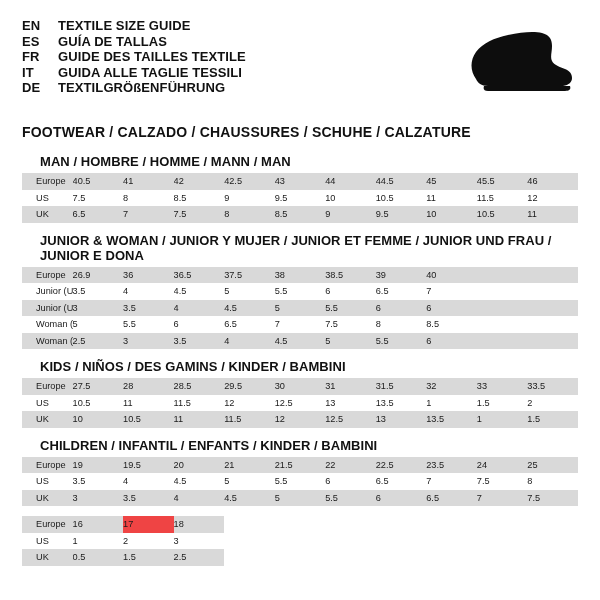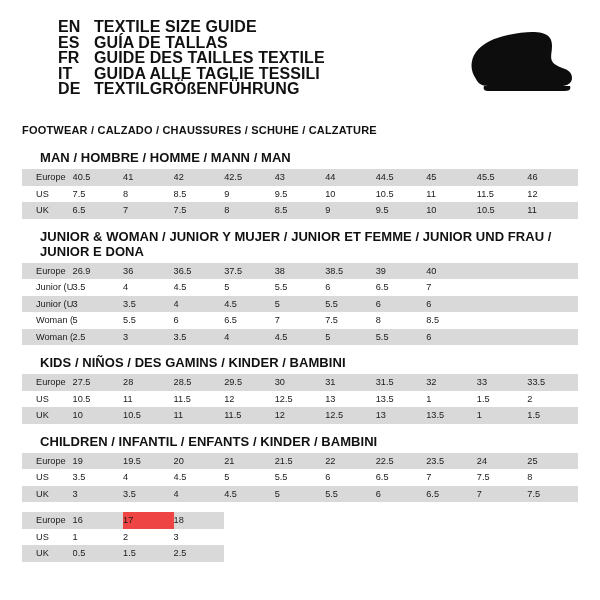--- a/index.html
+++ b/index.html
@@ -26,24 +26,23 @@
     position: relative;
     height: 92px;
   }
   .lang-rows {
     display: block;
   }
   .lang-row {
     display: flex;
     align-items: baseline;
     height: 15.5px;
-    font-size: 16px;
+    font-size: 13px;
     font-weight: bold;
     letter-spacing: 0.1px;
-    margin-left: 36px;
   }
   .lang-code {
     width: 36px;
     flex: 0 0 36px;
     color: #111;
   }
   .lang-title {
     color: #111;
   }
   .shoe-wrap {
@@ -51,21 +50,21 @@
     right: 4px;
     top: 6px;
     width: 190px;
     height: 78px;
   }
   .shoe-wrap svg {
     display: block;
   }
   .footwear-line {
     margin-top: 14px;
-    font-size: 11px;
+    font-size: 14px;
     font-weight: bold;
     letter-spacing: 0.2px;
     color: #111;
   }
   
   .section {
     margin-top: 0;
   }
   .section-title {
     font-size: 13px;

